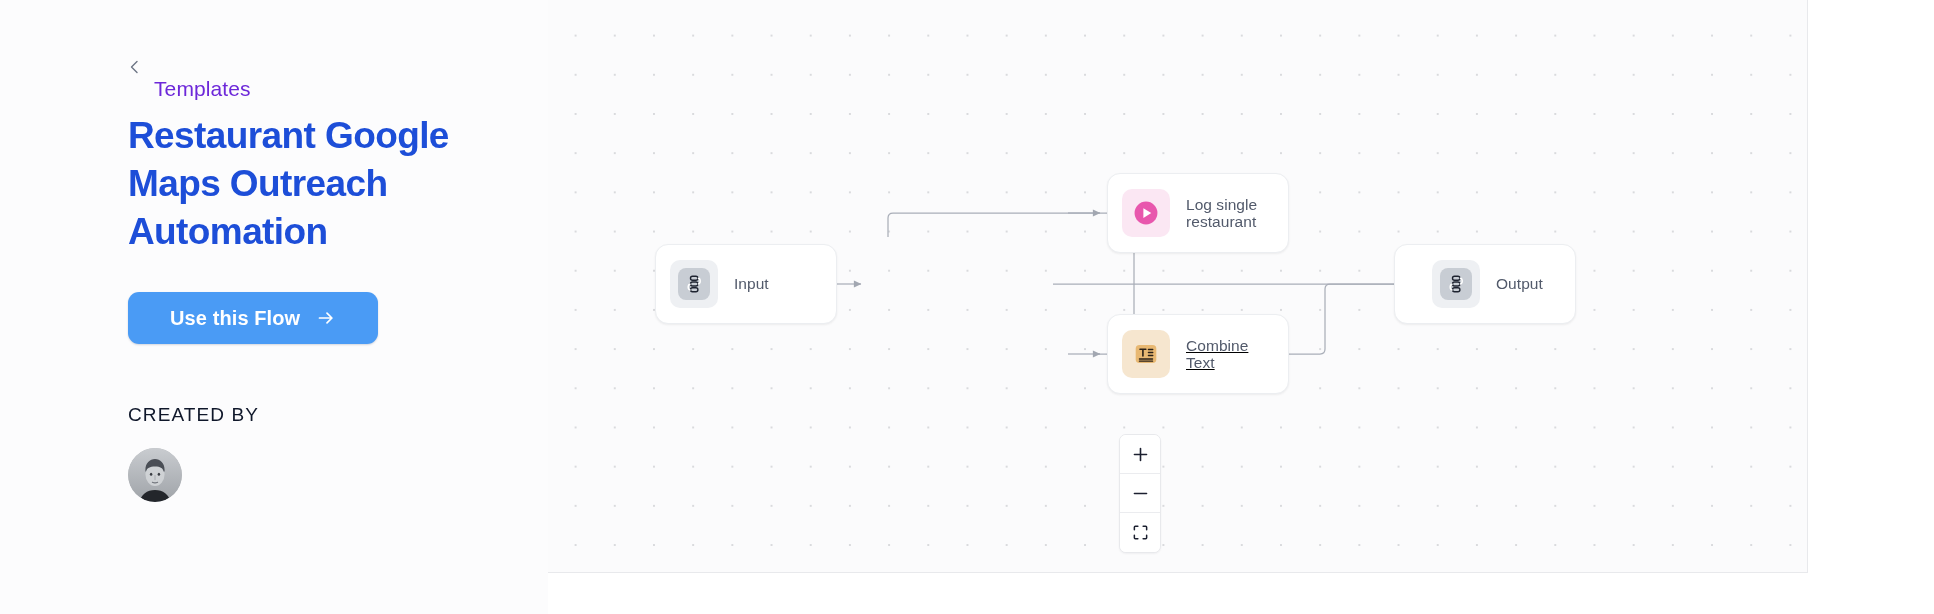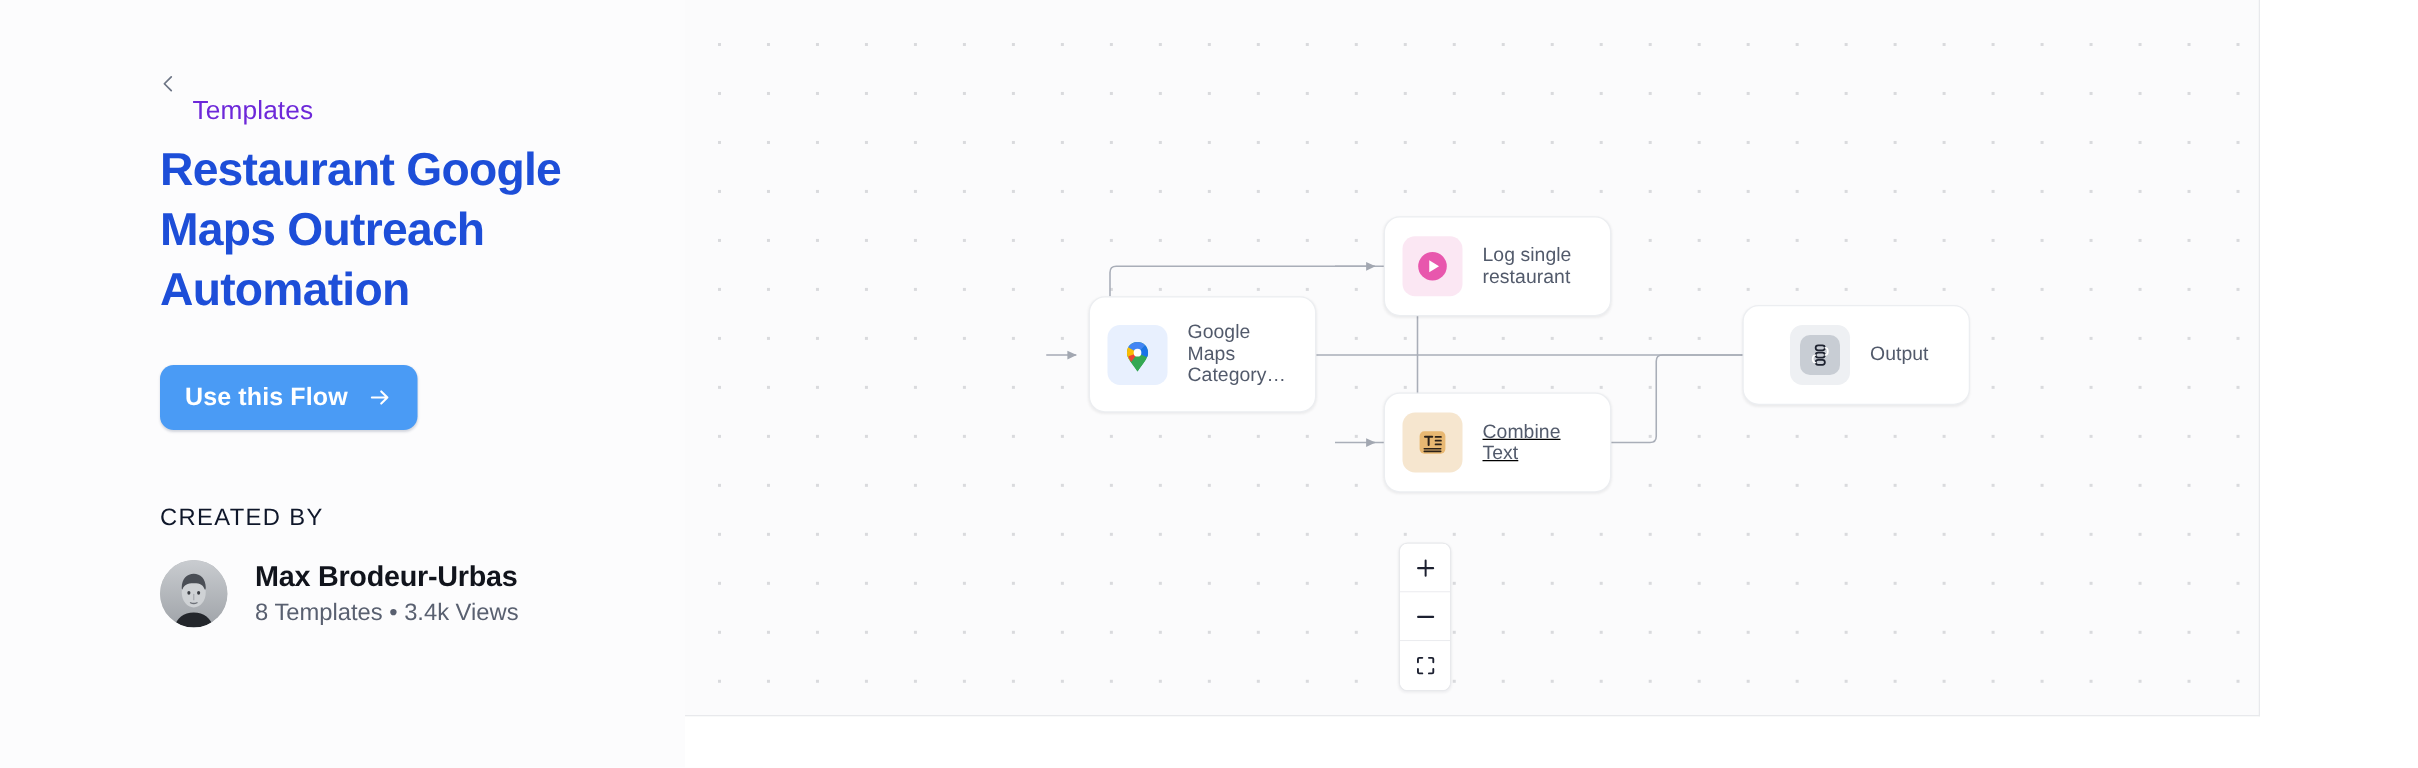--- a/index.html
+++ b/index.html
@@ -30,21 +30,21 @@
   .page-title {
     margin-top: 32px;
     font-size: 37px; line-height: 48px; font-weight: 700;
     color: #1d4ed8; letter-spacing: -0.6px; max-width: 360px;
   }
   .use-flow-btn {
     margin-top: 36px;
     display: inline-flex; align-items: center; gap: 16px;
     background: #4a9bf5; color: #ffffff;
     border: none; border-radius: 11px;
-    padding: 0 20px; height: 52px;
+    padding: 0 42px; height: 52px;
     font-size: 20px; font-weight: 700; letter-spacing: .1px;
     font-family: "Liberation Sans", sans-serif;
     cursor: pointer;
     box-shadow: 0 1px 2px rgba(20,40,80,.18);
   }
   .use-flow-btn .arrow { display:block; width:20px; height:20px; }
   .created-by-label {
     margin-top: 60px;
     font-size: 19px; font-weight: 400; letter-spacing: 1.1px;
     color: #0f172a;
@@ -181,24 +181,20 @@
             <path d="M27 42c-8 0-14 4.5-15.5 12h31C41 46.5 35 42 27 42z" fill="#23262b"></path>
             <ellipse cx="27" cy="26" rx="9.6" ry="12" fill="#cfd2d5"></ellipse>
             <path d="M17.4 22c0-7 4.4-11 9.6-11s9.6 4 9.6 11c0 1.6-.5 2.4-1 1.2-1.2-3-3-4.6-8.6-4.6-5.3 0-7.8 1.6-8.8 4.4-.4 1.2-.8.6-.8-1z" fill="#4a4e55"></path>
             <ellipse cx="23.1" cy="26.2" rx="1.25" ry="1.5" fill="#3a3d43"></ellipse>
             <ellipse cx="30.9" cy="26.2" rx="1.25" ry="1.5" fill="#3a3d43"></ellipse>
             <path d="M24.4 34.2c1.6.8 3.6.8 5.2 0" stroke="#6e7279" stroke-width="1.1" fill="none" stroke-linecap="round"></path>
             <path d="M27 27.5v4.2" stroke="#a8abb0" stroke-width="1" fill="none" stroke-linecap="round"></path>
           </g>
         </svg>
       </div>
-      <div class="creator-meta">
-        <div class="creator-name">Max Brodeur-Urbas</div>
-        <div class="creator-stats">8 Templates • 3.4k Views</div>
-      </div>
     </div>
   </div>
 
   <div class="canvas-wrap">
     <div class="canvas">
 
       <svg class="edges" viewBox="0 0 1260 573" width="1260" height="573">
         <defs>
           <marker id="ah" markerWidth="9" markerHeight="9" refX="7.6" refY="4.5" orient="auto" markerUnits="userSpaceOnUse">
             <path d="M0.5 1 L8 4.5 L0.5 8 z" fill="#a2a7b1"></path>
@@ -216,35 +212,35 @@
 
           <path d="M741 354 H772 Q777 354 777 349 V289 Q777 284 782 284 H875"></path>
         </g>
 
         <g fill="none" stroke="#a9aeb8" stroke-width="1.25">
           <path d="M520 213 H552" marker-end="url(#ah)"></path>
           <path d="M520 354 H552" marker-end="url(#ah)"></path>
         </g>
       </svg>
 
-
-      <div class="node node-gmaps">
-        <div class="node-icon icon-blue">
-          <svg viewBox="0 0 32 32" width="30" height="30">
-            <path d="M16 30 C10.5 22 7 18.6 7 14.2 7 9 11 5 16 5s9 4 9 9.2c0 4.4-3.5 7.8-9 15.8z" fill="#34a853"></path>
-            <path d="M7.9 9.4 C9.6 6.7 12.6 5 16 5c2.6 0 4.9 1 6.6 2.7l-6.4 6.9z" fill="#4285f4"></path>
-            <path d="M7.9 9.4 C7.3 10.8 7 12.4 7 14.2c0 2.2.9 4.1 2.6 6.5l6.6-6.6z" fill="#fbbc04"></path>
-            <path d="M22.6 7.7 C24.1 9.4 25 11.6 25 14.2c0 1.3-.3 2.5-.9 3.8l-7.9-3.8z" fill="#1a73e8"></path>
-            <path d="M9.6 20.7 C11.3 23.1 13.5 25.7 16 30c2.9-4.2 5.7-7.6 7.4-10.7l-7.2-5.1z" fill="#34a853"></path>
-            <path d="M10.6 21.9 C9.4 20.2 8.6 18.6 8.2 17l8-2.8z" fill="#ea4335"></path>
-            <circle cx="16" cy="14" r="3.3" fill="#ffffff"></circle>
-          </svg>
+      <div class="node node-input">
+        <div class="node-icon icon-gray">
+          <div class="icon-gray-inner">
+            <svg viewBox="0 0 22 22" width="22" height="22" fill="none">
+              <rect x="7.5" y="3.2" width="7.4" height="4" rx="2" stroke="#1e2330" stroke-width="1.4"></rect>
+              <rect x="7.5" y="9" width="7.4" height="4" rx="2" stroke="#1e2330" stroke-width="1.4"></rect>
+              <rect x="7.5" y="14.8" width="7.4" height="4" rx="2" stroke="#1e2330" stroke-width="1.4"></rect>
+              <path d="M15.3 5.2c2.6.4 2.6 5.4 0 5.8" stroke="#ffffff" stroke-width="1.4" stroke-linecap="round"></path>
+              <path d="M7.1 11.2c-2.6.4-2.6 5.4 0 5.8" stroke="#ffffff" stroke-width="1.4" stroke-linecap="round"></path>
+            </svg>
+          </div>
         </div>
-        <div class="node-label">Google Maps Category…</div>
-      </div>
+        <div class="node-label">Input</div>
+      </div>
+
 
       <div class="node node-log">
         <div class="node-icon icon-pink">
           <svg viewBox="0 0 32 32" width="30" height="30">
             <circle cx="16" cy="16" r="12.2" fill="#e857ad"></circle>
             <path d="M13.2 10.8 L21.6 16 L13.2 21.2 z" fill="#ffffff"></path>
           </svg>
         </div>
         <div class="node-label">Log single restaurant</div>
       </div>

